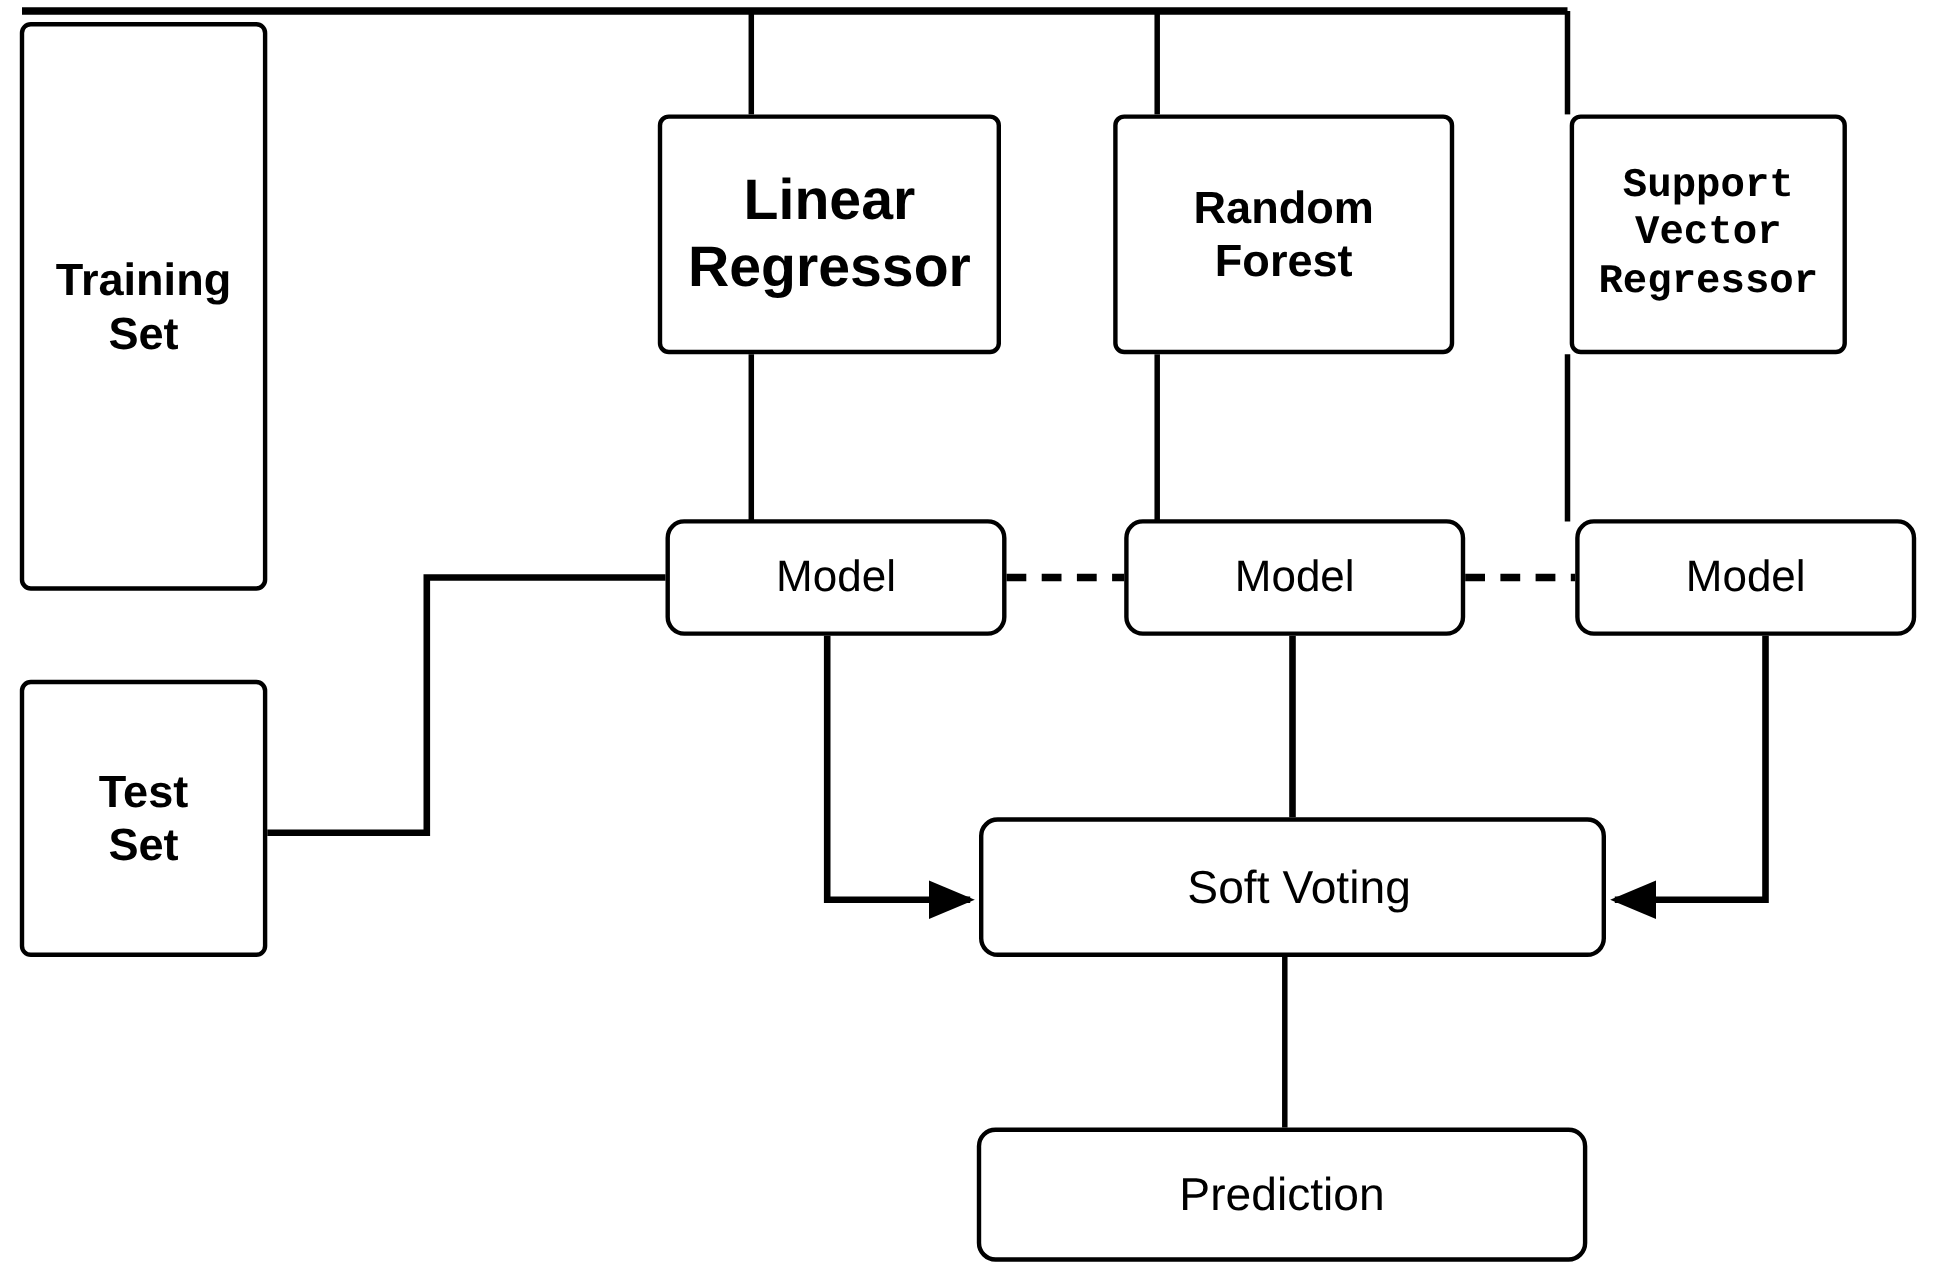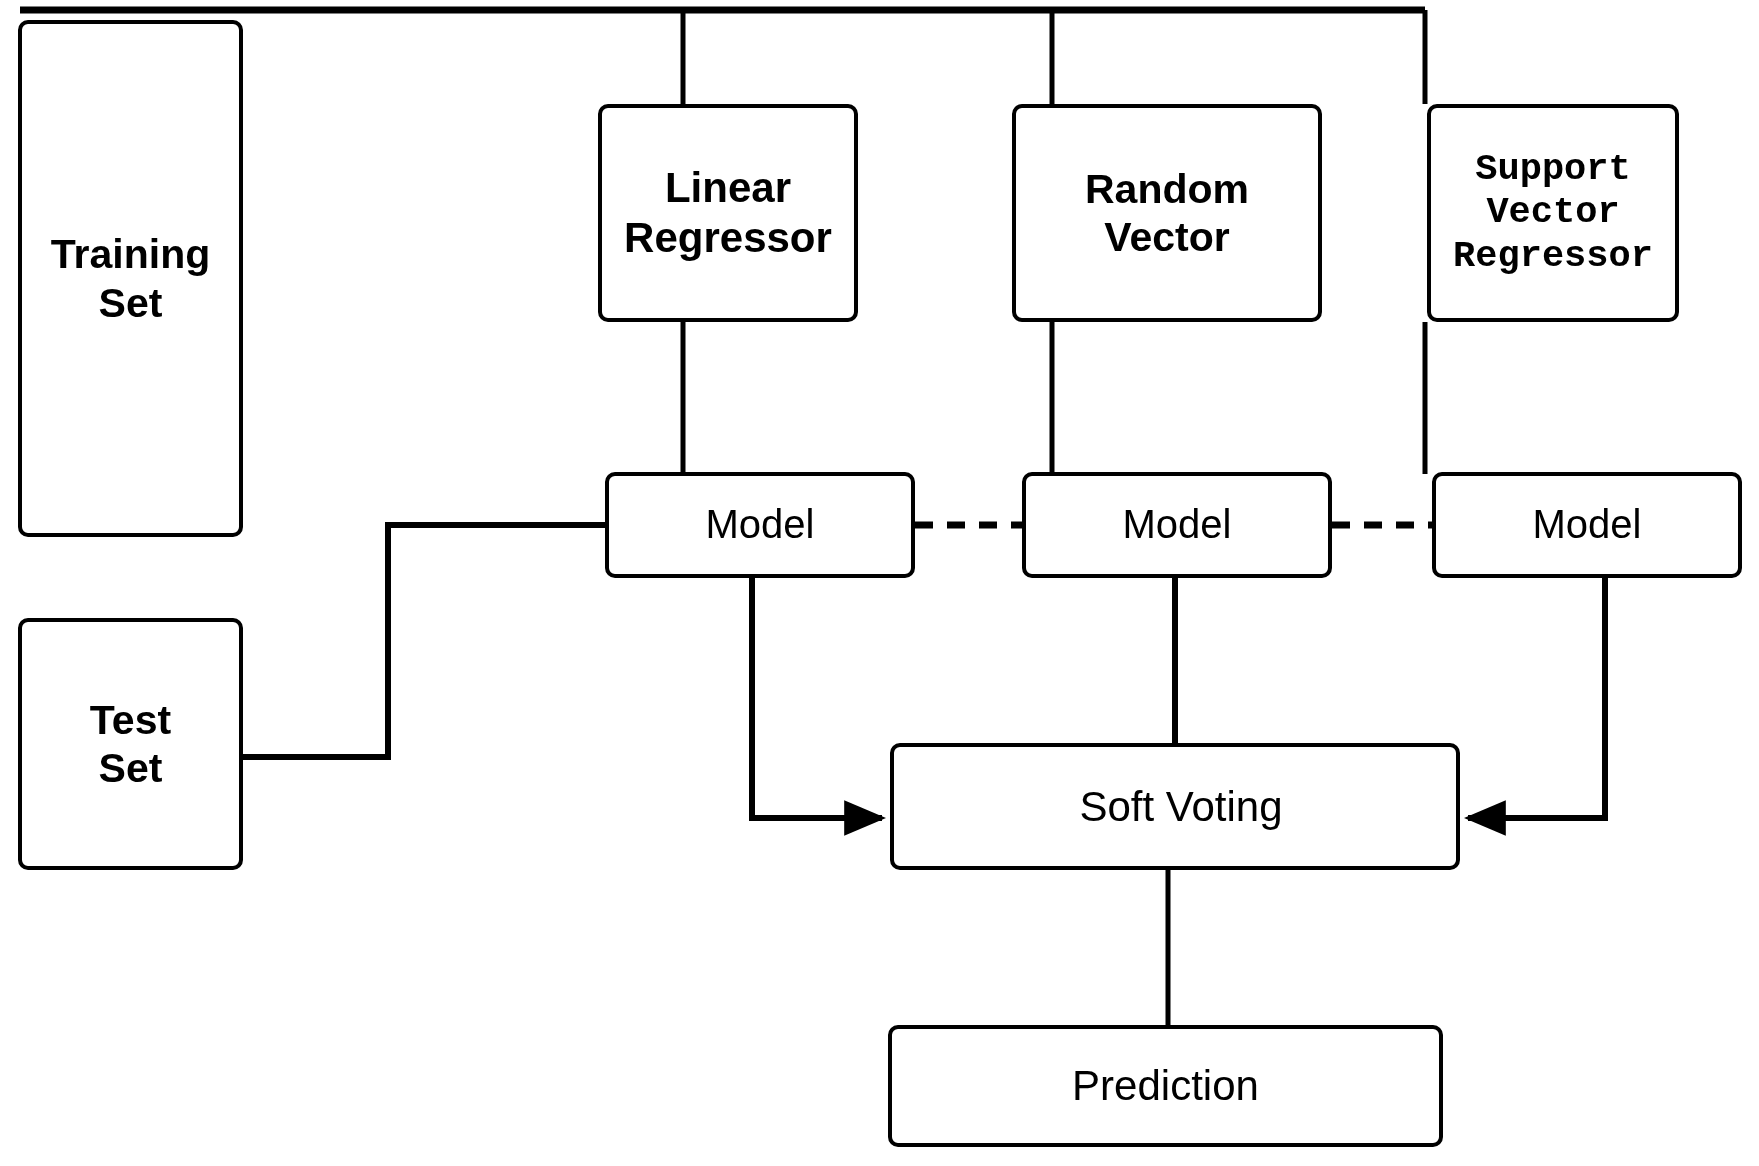--- a/index.html
+++ b/index.html
@@ -31,21 +31,21 @@
     border-radius: 10px;
     display: flex;
     align-items: center;
     justify-content: center;
     text-align: center;
     color: #000000;
     line-height: 1.18;
     z-index: 2;
   }
   .node.bold { font-weight: 700; }
-  .node.regular { font-weight: 400; }
+  .node.regular { font-weight: 400; border-radius: 17px; }
   .label { display: block; white-space: pre-line; padding: 0 8px; }
 </style>
 </head>
 <body>
 
 <div id="canvas">
 
   <svg class="wires" viewBox="0 0 1759 1166" width="1759" height="1166" xmlns="http://www.w3.org/2000/svg">
     <defs>
       <marker id="arrowR" viewBox="0 0 10 10" refX="9" refY="5" markerWidth="7" markerHeight="7" orient="auto-start-reverse">
@@ -80,28 +80,28 @@
   <div class="node bold" style="left:18px; top:8px; width:225px; height:517px; font-size:41px;margin-top:12px;">
     <span class="label">Training
 Set</span>
   </div>
 
   <div class="node bold" style="left:18px; top:588px; width:225px; height:252px; font-size:41px;margin-top:30px;">
     <span class="label">Test
 Set</span>
   </div>
 
-  <div class="node bold" style="left:598px; top:104px; width:260px; height:218px; font-size:42px;">
+  <div class="node bold" style="left:598px; top:104px; width:312px; height:218px; font-size:52px;">
     <span class="label">Linear
 Regressor</span>
   </div>
 
   <div class="node bold" style="left:1012px; top:104px; width:310px; height:218px; font-size:41px;">
     <span class="label">Random
-Vector</span>
+Forest</span>
   </div>
 
   <div class="node bold" style="left:1427px; top:104px; width:252px; height:218px; font-size:37px;font-family:Liberation Mono, monospace;">
     <span class="label">Support Vector
 Regressor</span>
   </div>
 
   <div class="node regular" style="left:605px; top:472px; width:310px; height:106px; font-size:40px;">
     <span class="label">Model</span>
   </div>

